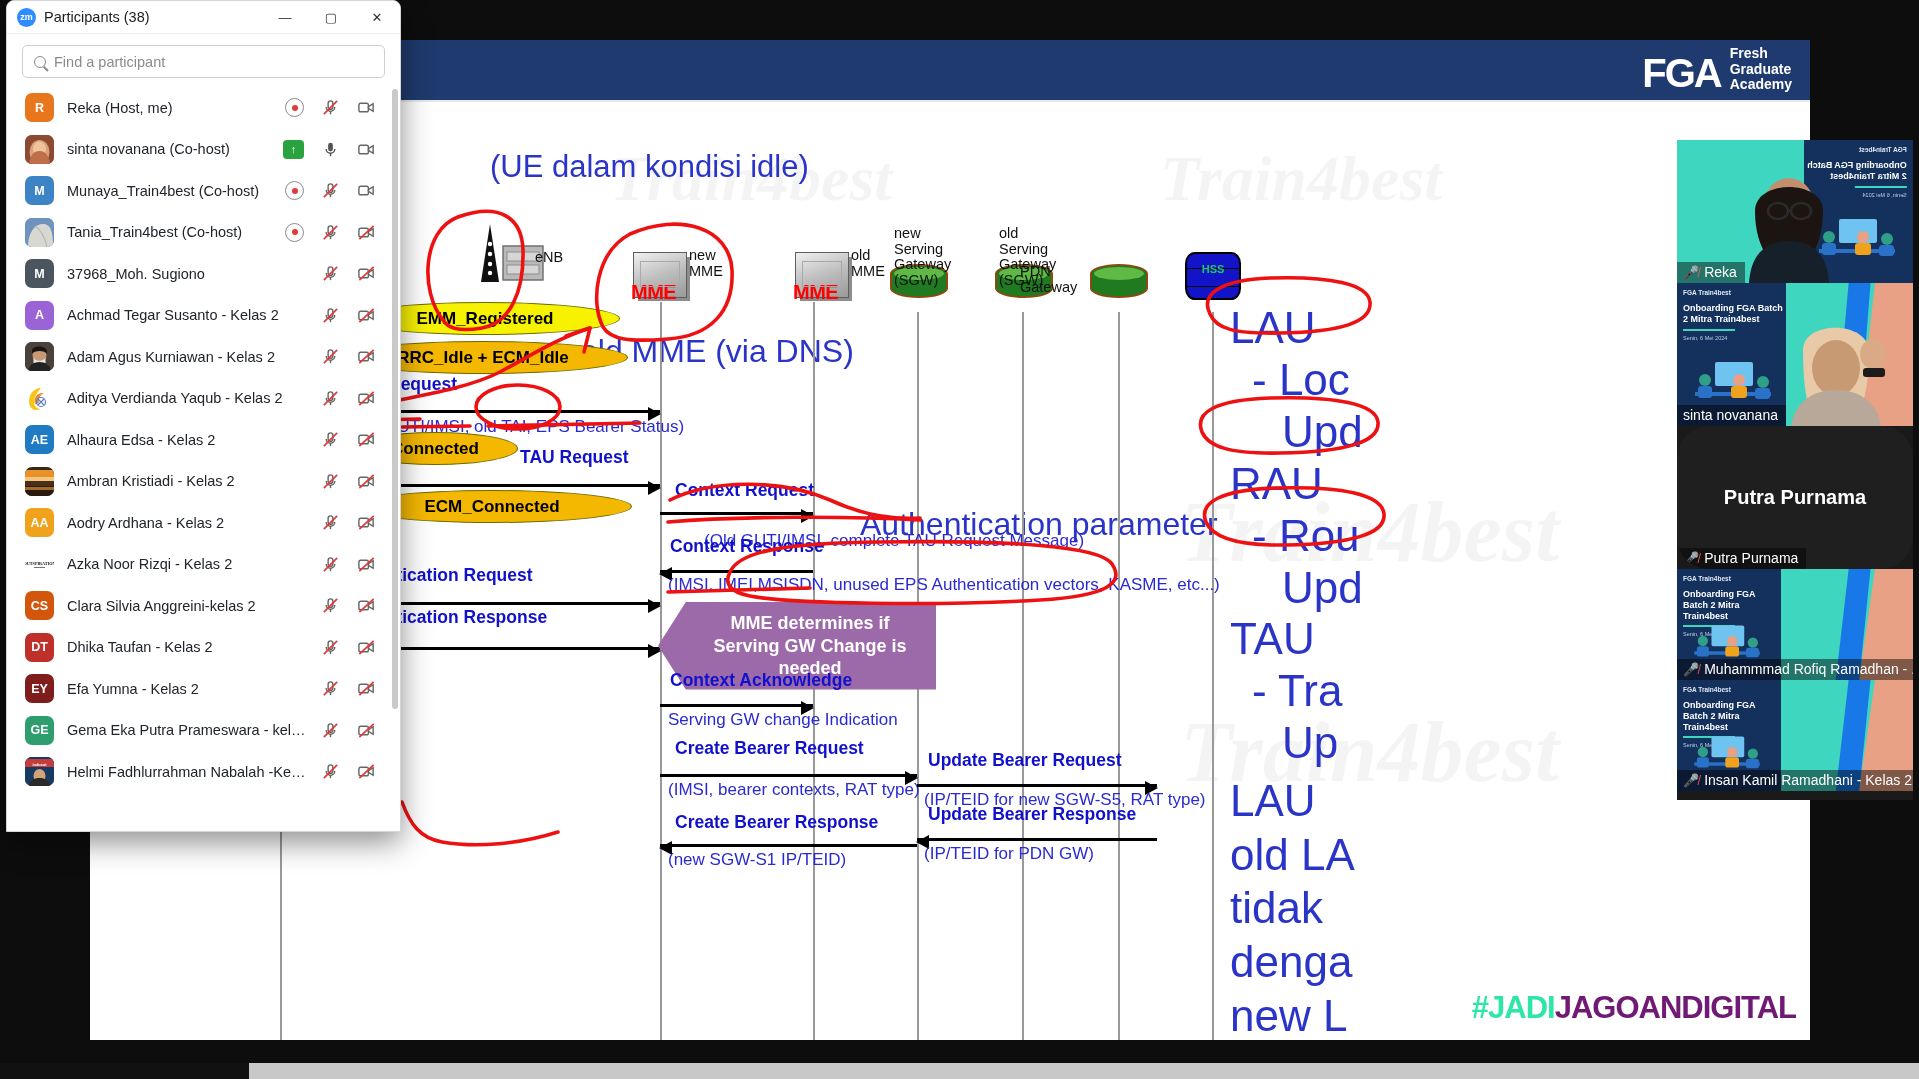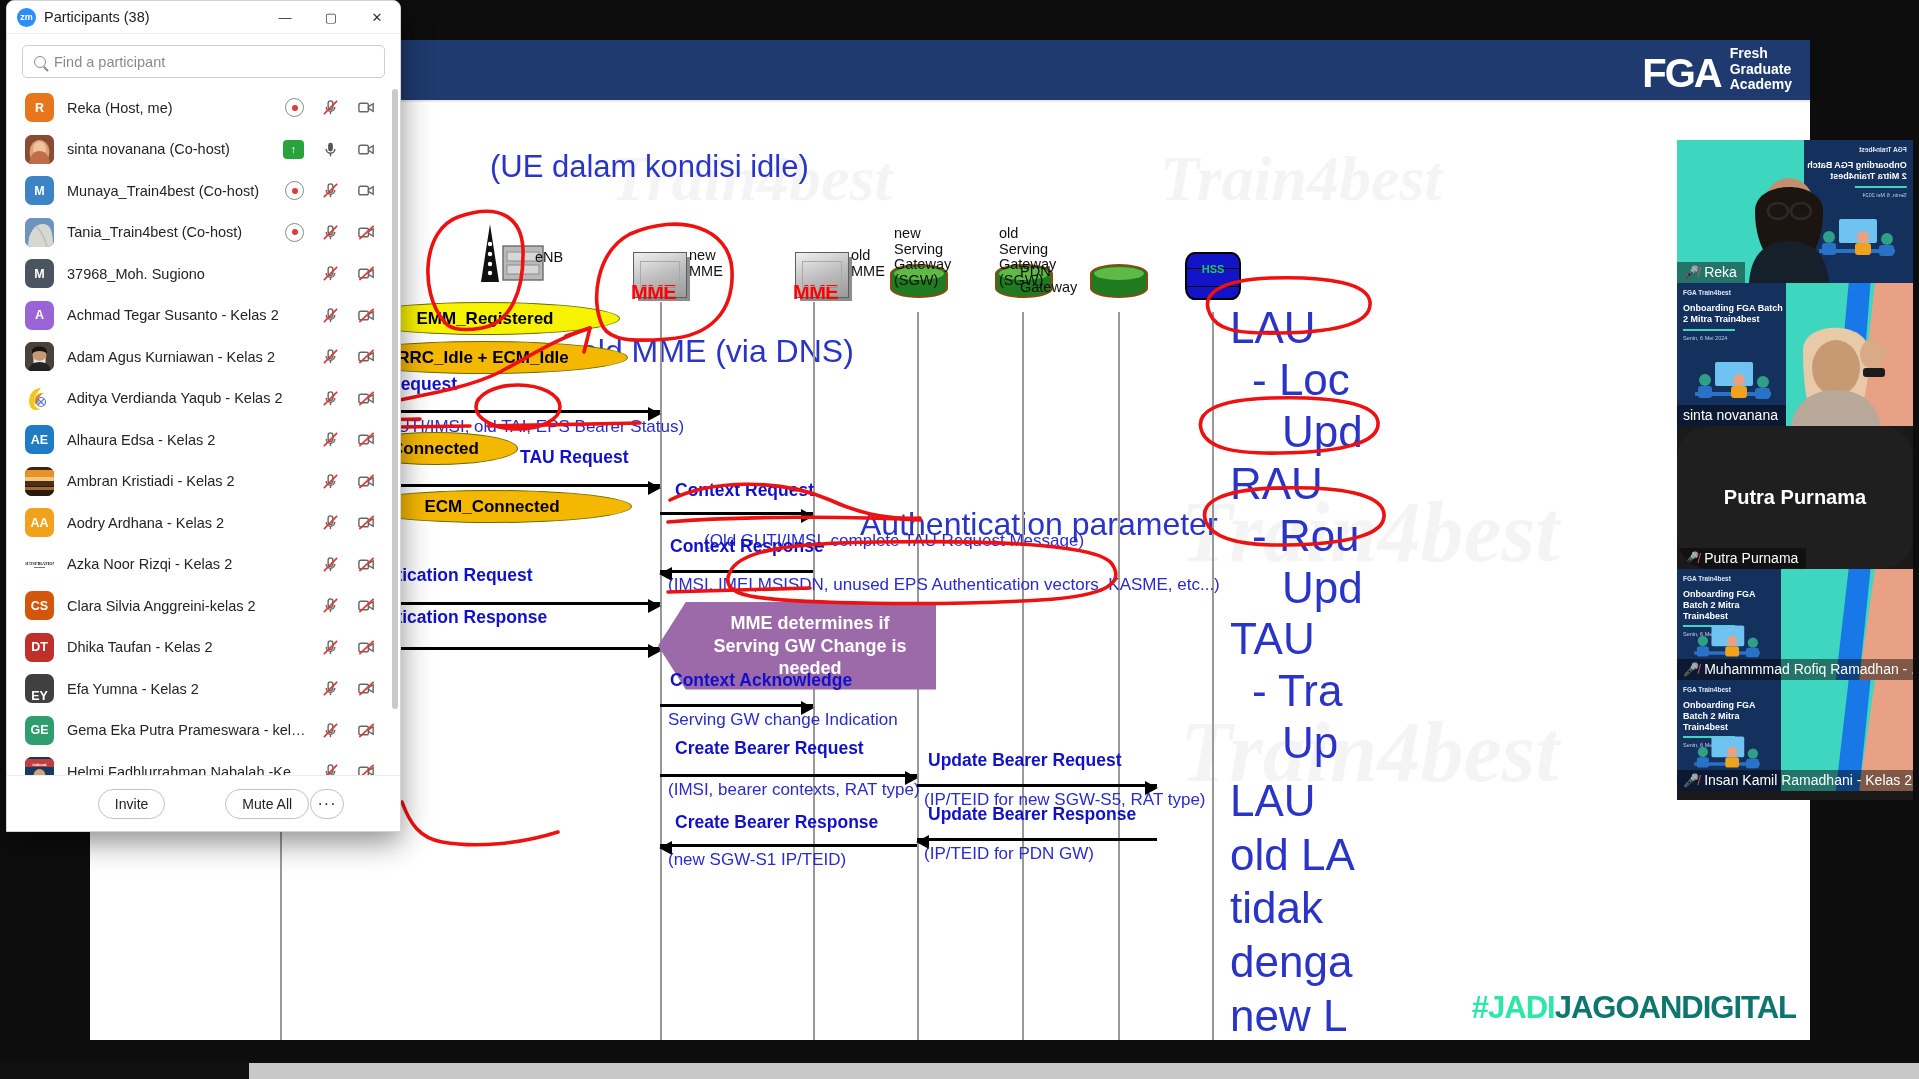--- a/index.html
+++ b/index.html
@@ -121,21 +121,21 @@
   }
 
   
   .ink { position:absolute; pointer-events:none; }
 
   .hashtag {
     position:absolute; font-size:31px; font-weight:bold; letter-spacing:-1px;
     font-family:"Liberation Sans", sans-serif;
   }
   .hashtag .a { color:#2ee6a8; }
-  .hashtag .b { color:#0f766e; }
+  .hashtag .b { color:#701a75; }
 
   
   .video-strip {
     position:absolute; right:6px; top:140px; width:236px; height:660px;
     background:#1a1a1a;
   }
   .thumb { position:relative; width:100%; overflow:hidden; background:#111; }
   .thumb .bg-full-teal { position:absolute; inset:0; background:#3ed6be; }
   .thumb .peach {
     position:absolute; right:0; top:0; width:26%; height:100%;
@@ -904,21 +904,21 @@
               </svg></span>
           <span class="ic"><svg width="19" height="19" viewBox="0 0 20 20">
                 <rect x="2" y="5.5" width="10" height="9" rx="2" fill="none" stroke="#666" stroke-width="1.5"></rect>
                 <path d="M12 9l5-3v8l-5-3z" fill="none" stroke="#666" stroke-width="1.5"></path>
                 <line x1="2.5" y1="17" x2="17.5" y2="3" stroke="#e03a3a" stroke-width="1.8"></line>
               </svg></span>
         </div>
       </div>
 
       <div class="prow">
-        <div class="pav" style="background:#404040;align-items:flex-end;">
+        <div class="pav" style="background:#7f1d1d;">
             <span>EY</span>
           </div>
         <div class="pname">Efa Yumna - Kelas 2</div>
         <div class="picons">
           <span class="ic"><svg width="19" height="19" viewBox="0 0 20 20">
                 <rect x="7.5" y="3" width="5" height="9" rx="2.5" fill="none" stroke="#666" stroke-width="1.5"></rect>
                 <path d="M5.5 9.5a4.5 4.5 0 009 0" fill="none" stroke="#666" stroke-width="1.5"></path>
                 <line x1="10" y1="14" x2="10" y2="17" stroke="#666" stroke-width="1.5"></line>
                 <line x1="3" y1="17" x2="17" y2="3" stroke="#e03a3a" stroke-width="1.8"></line>
               </svg></span>
@@ -972,21 +972,16 @@
                 <rect x="2" y="5.5" width="10" height="9" rx="2" fill="none" stroke="#666" stroke-width="1.5"></rect>
                 <path d="M12 9l5-3v8l-5-3z" fill="none" stroke="#666" stroke-width="1.5"></path>
                 <line x1="2.5" y1="17" x2="17.5" y2="3" stroke="#e03a3a" stroke-width="1.8"></line>
               </svg></span>
         </div>
       </div>
 
       <div class="scrollbar" style="top:2px; height:620px;"></div>
     </div>
 
-    <div class="pwin-footer">
-      <div class="fbtn">Invite</div>
-      <div class="fbtn">Mute All</div>
-      <div class="fbtn more" style="position:absolute; right:56px;">···</div>
-    </div>
   </div>
 
   <div class="taskbar-sliver"></div>
 </div>
 
 </body></html>

